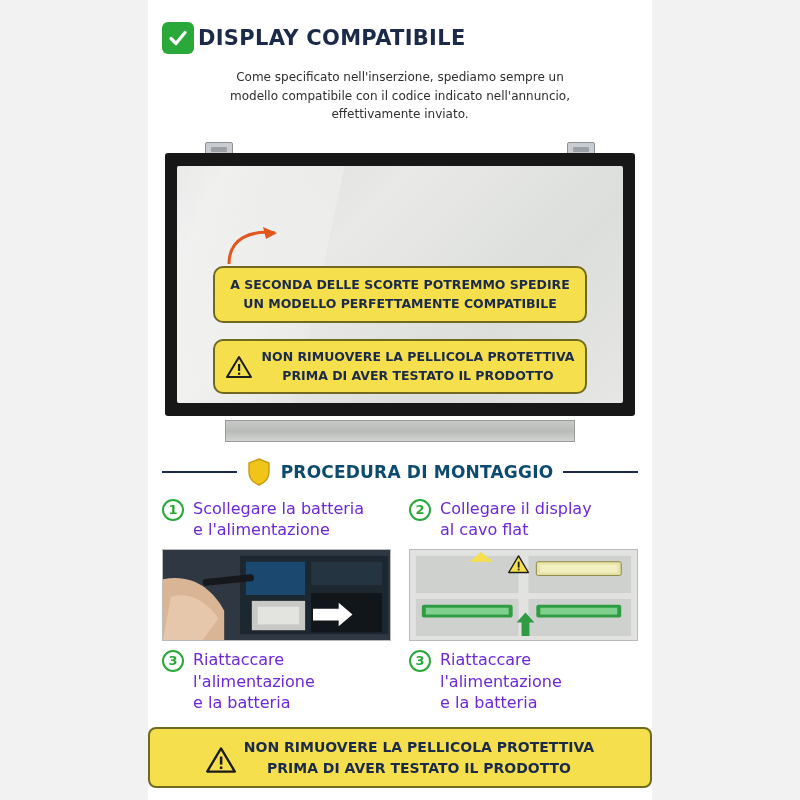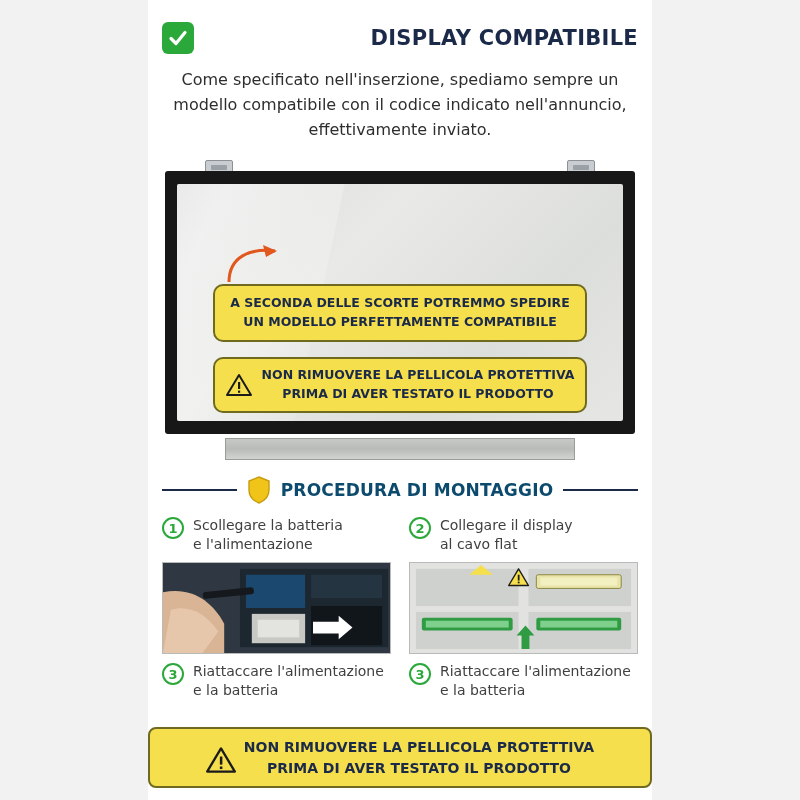--- a/index.html
+++ b/index.html
@@ -38,21 +38,21 @@
     height: 800px;
     background: #ffffff;
     box-sizing: border-box;
     padding: 0 14px;
   }
 
   
   .header-row {
     display: flex;
     align-items: center;
-    justify-content: space-between;
+    justify-content: flex-start;
     gap: 4px;
     margin-top: 22px;
   }
   .check-box-icon {
     width: 32px;
     height: 32px;
     border-radius: 6px;
     background: #2aa83a;
     display: flex;
     align-items: center;
@@ -63,21 +63,21 @@
   .header-title {
     font-size: 21px;
     font-weight: bold;
     color: #1b2a49;
     letter-spacing: 0.3px;
   }
 
   .intro {
     margin: 14px 4px 0 4px;
     text-align: center;
-    font-size: 16px;
+    font-size: 12px;
     line-height: 1.55;
     color: #2e2e2e;
   }
 
   
   .panel-wrap {
     position: relative;
     margin: 18px auto 16px auto;
     width: 470px;
     height: 300px;
@@ -221,23 +221,23 @@
     color: #2aa83a;
     font-weight: bold;
     font-size: 13px;
     display: flex;
     align-items: center;
     justify-content: center;
     box-sizing: border-box;
     margin-top: 1px;
   }
   .step-text {
-    font-size: 14px;
+    font-size: 16px;
     line-height: 1.35;
-    color: #404040;
+    color: #6d28d9;
   }
   .photo {
     border: 1px solid #b9bbb8;
     height: 92px;
     box-sizing: border-box;
     position: relative;
     overflow: hidden;
   }
   .photo.laptop {
     background: linear-gradient(160deg, #6f7a86 0%, #3c4752 45%, #222a32 100%);

